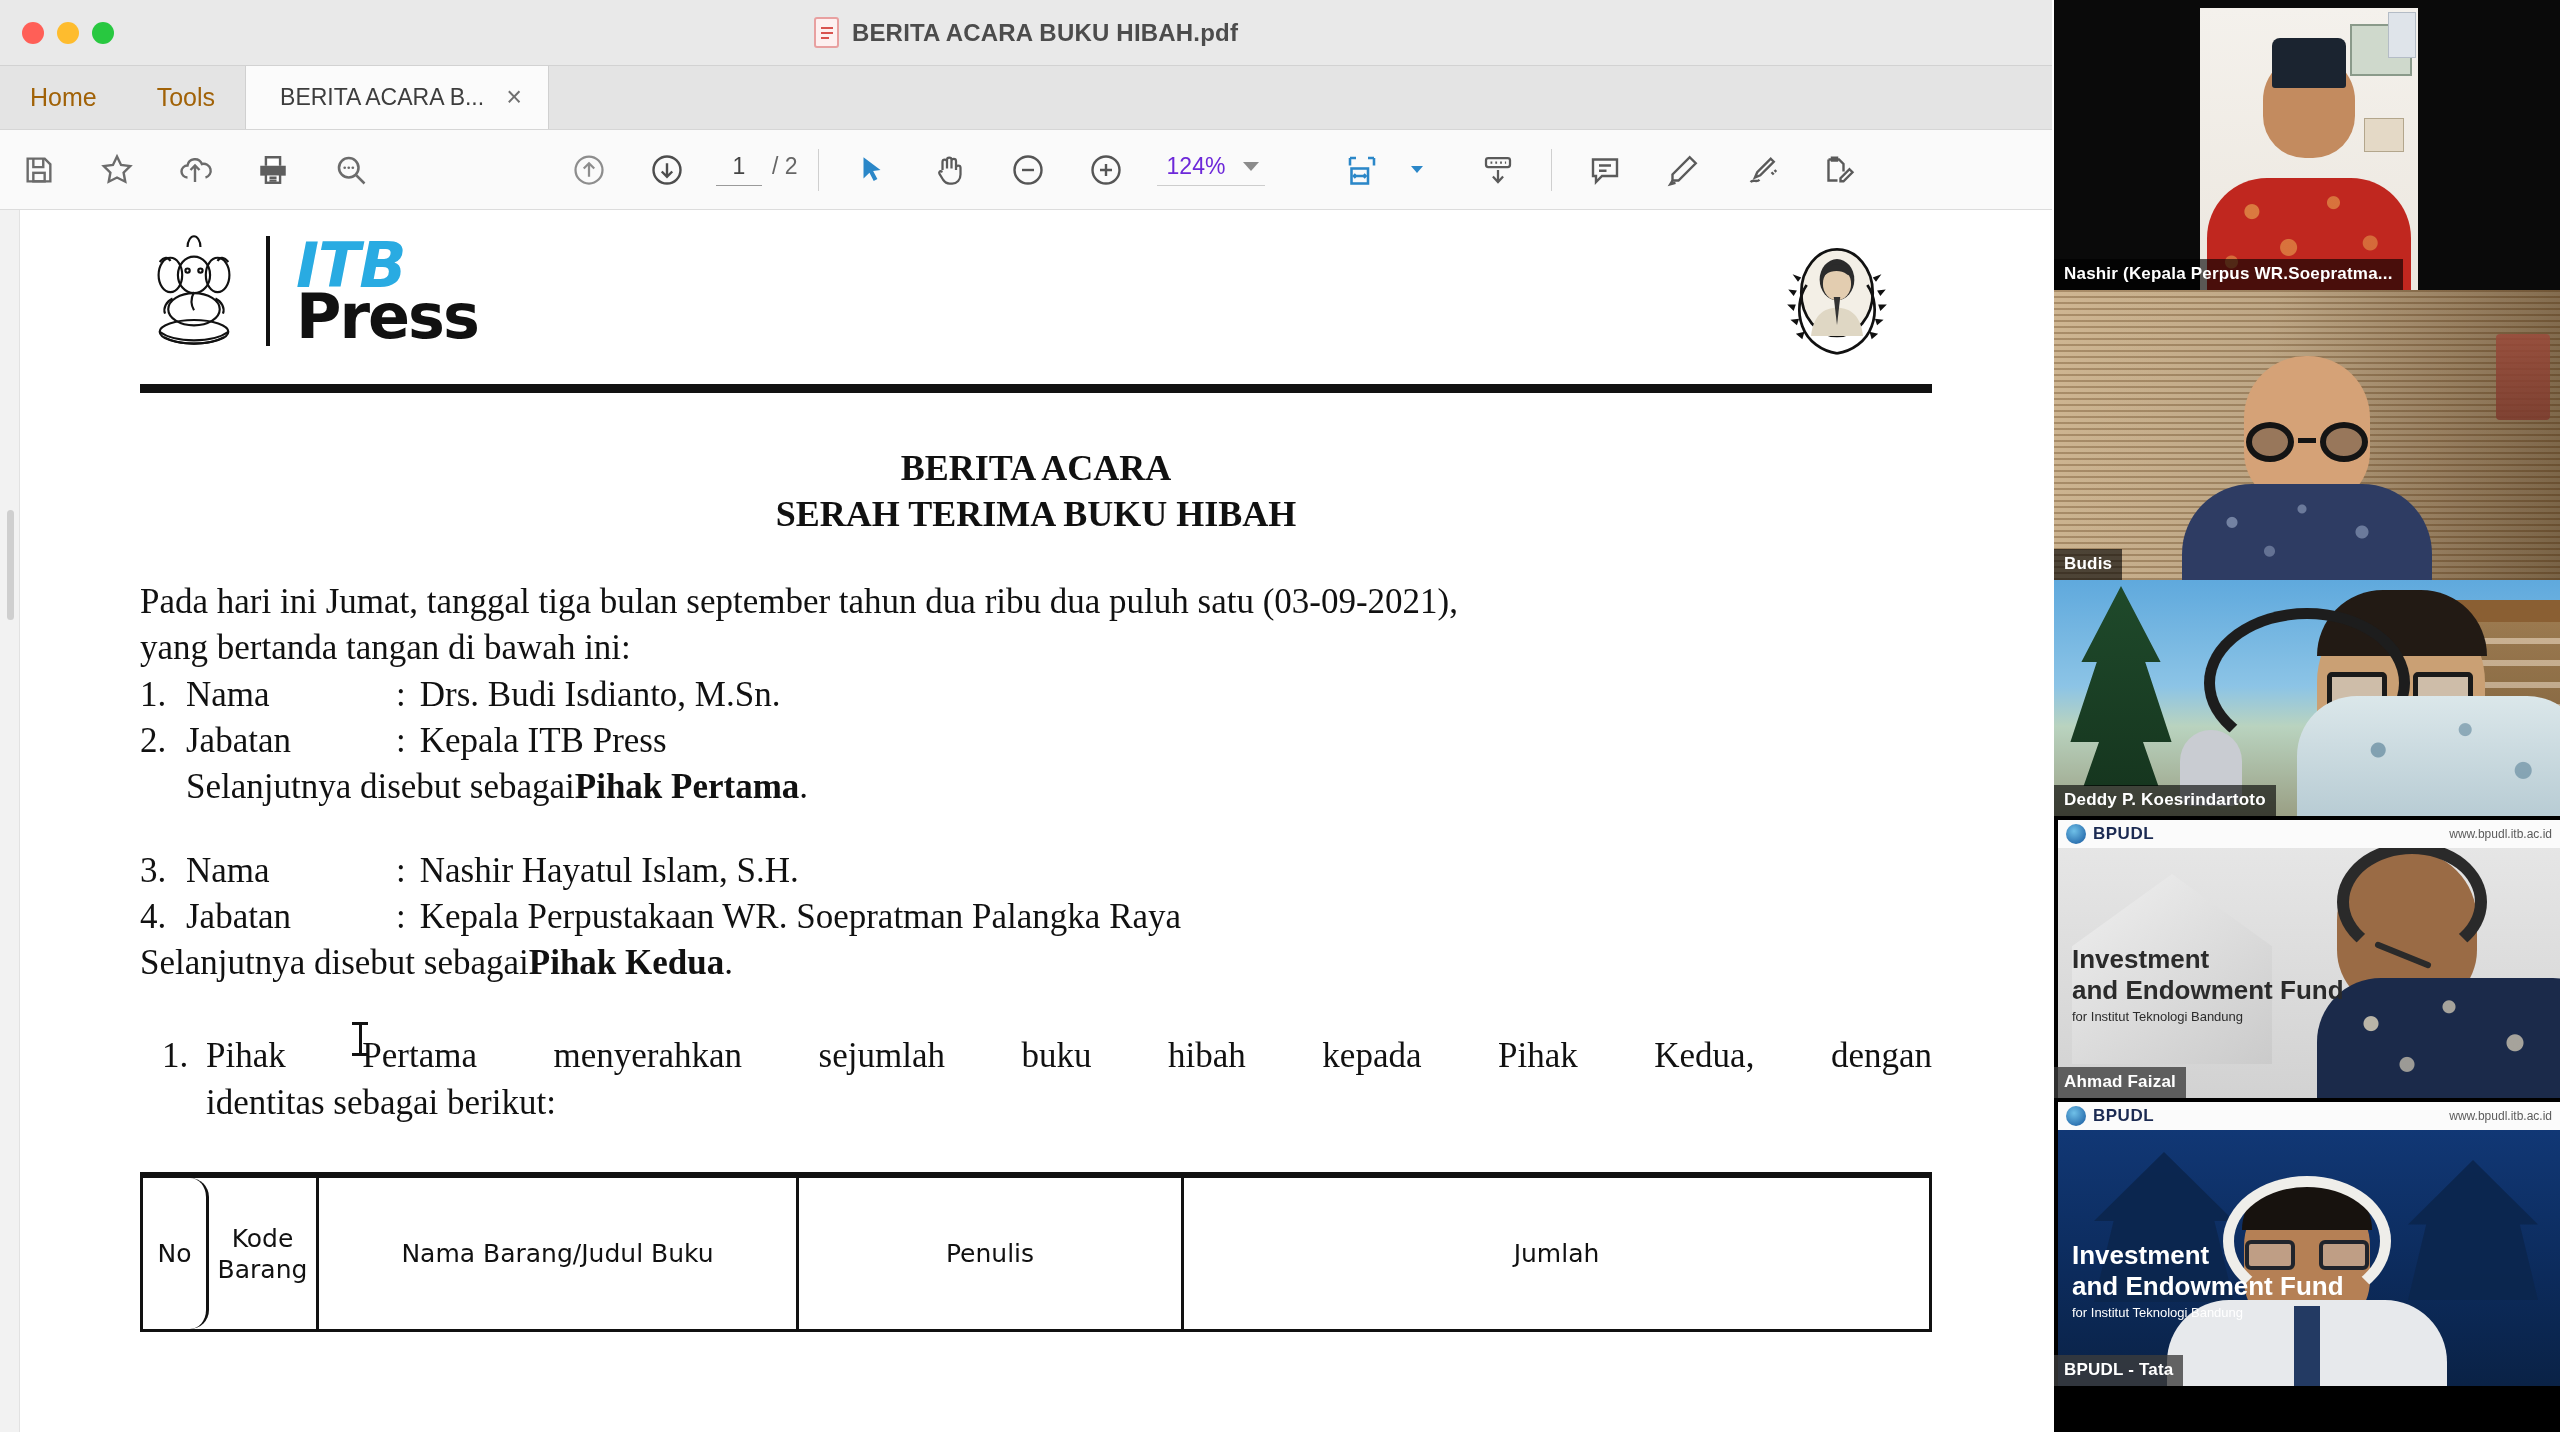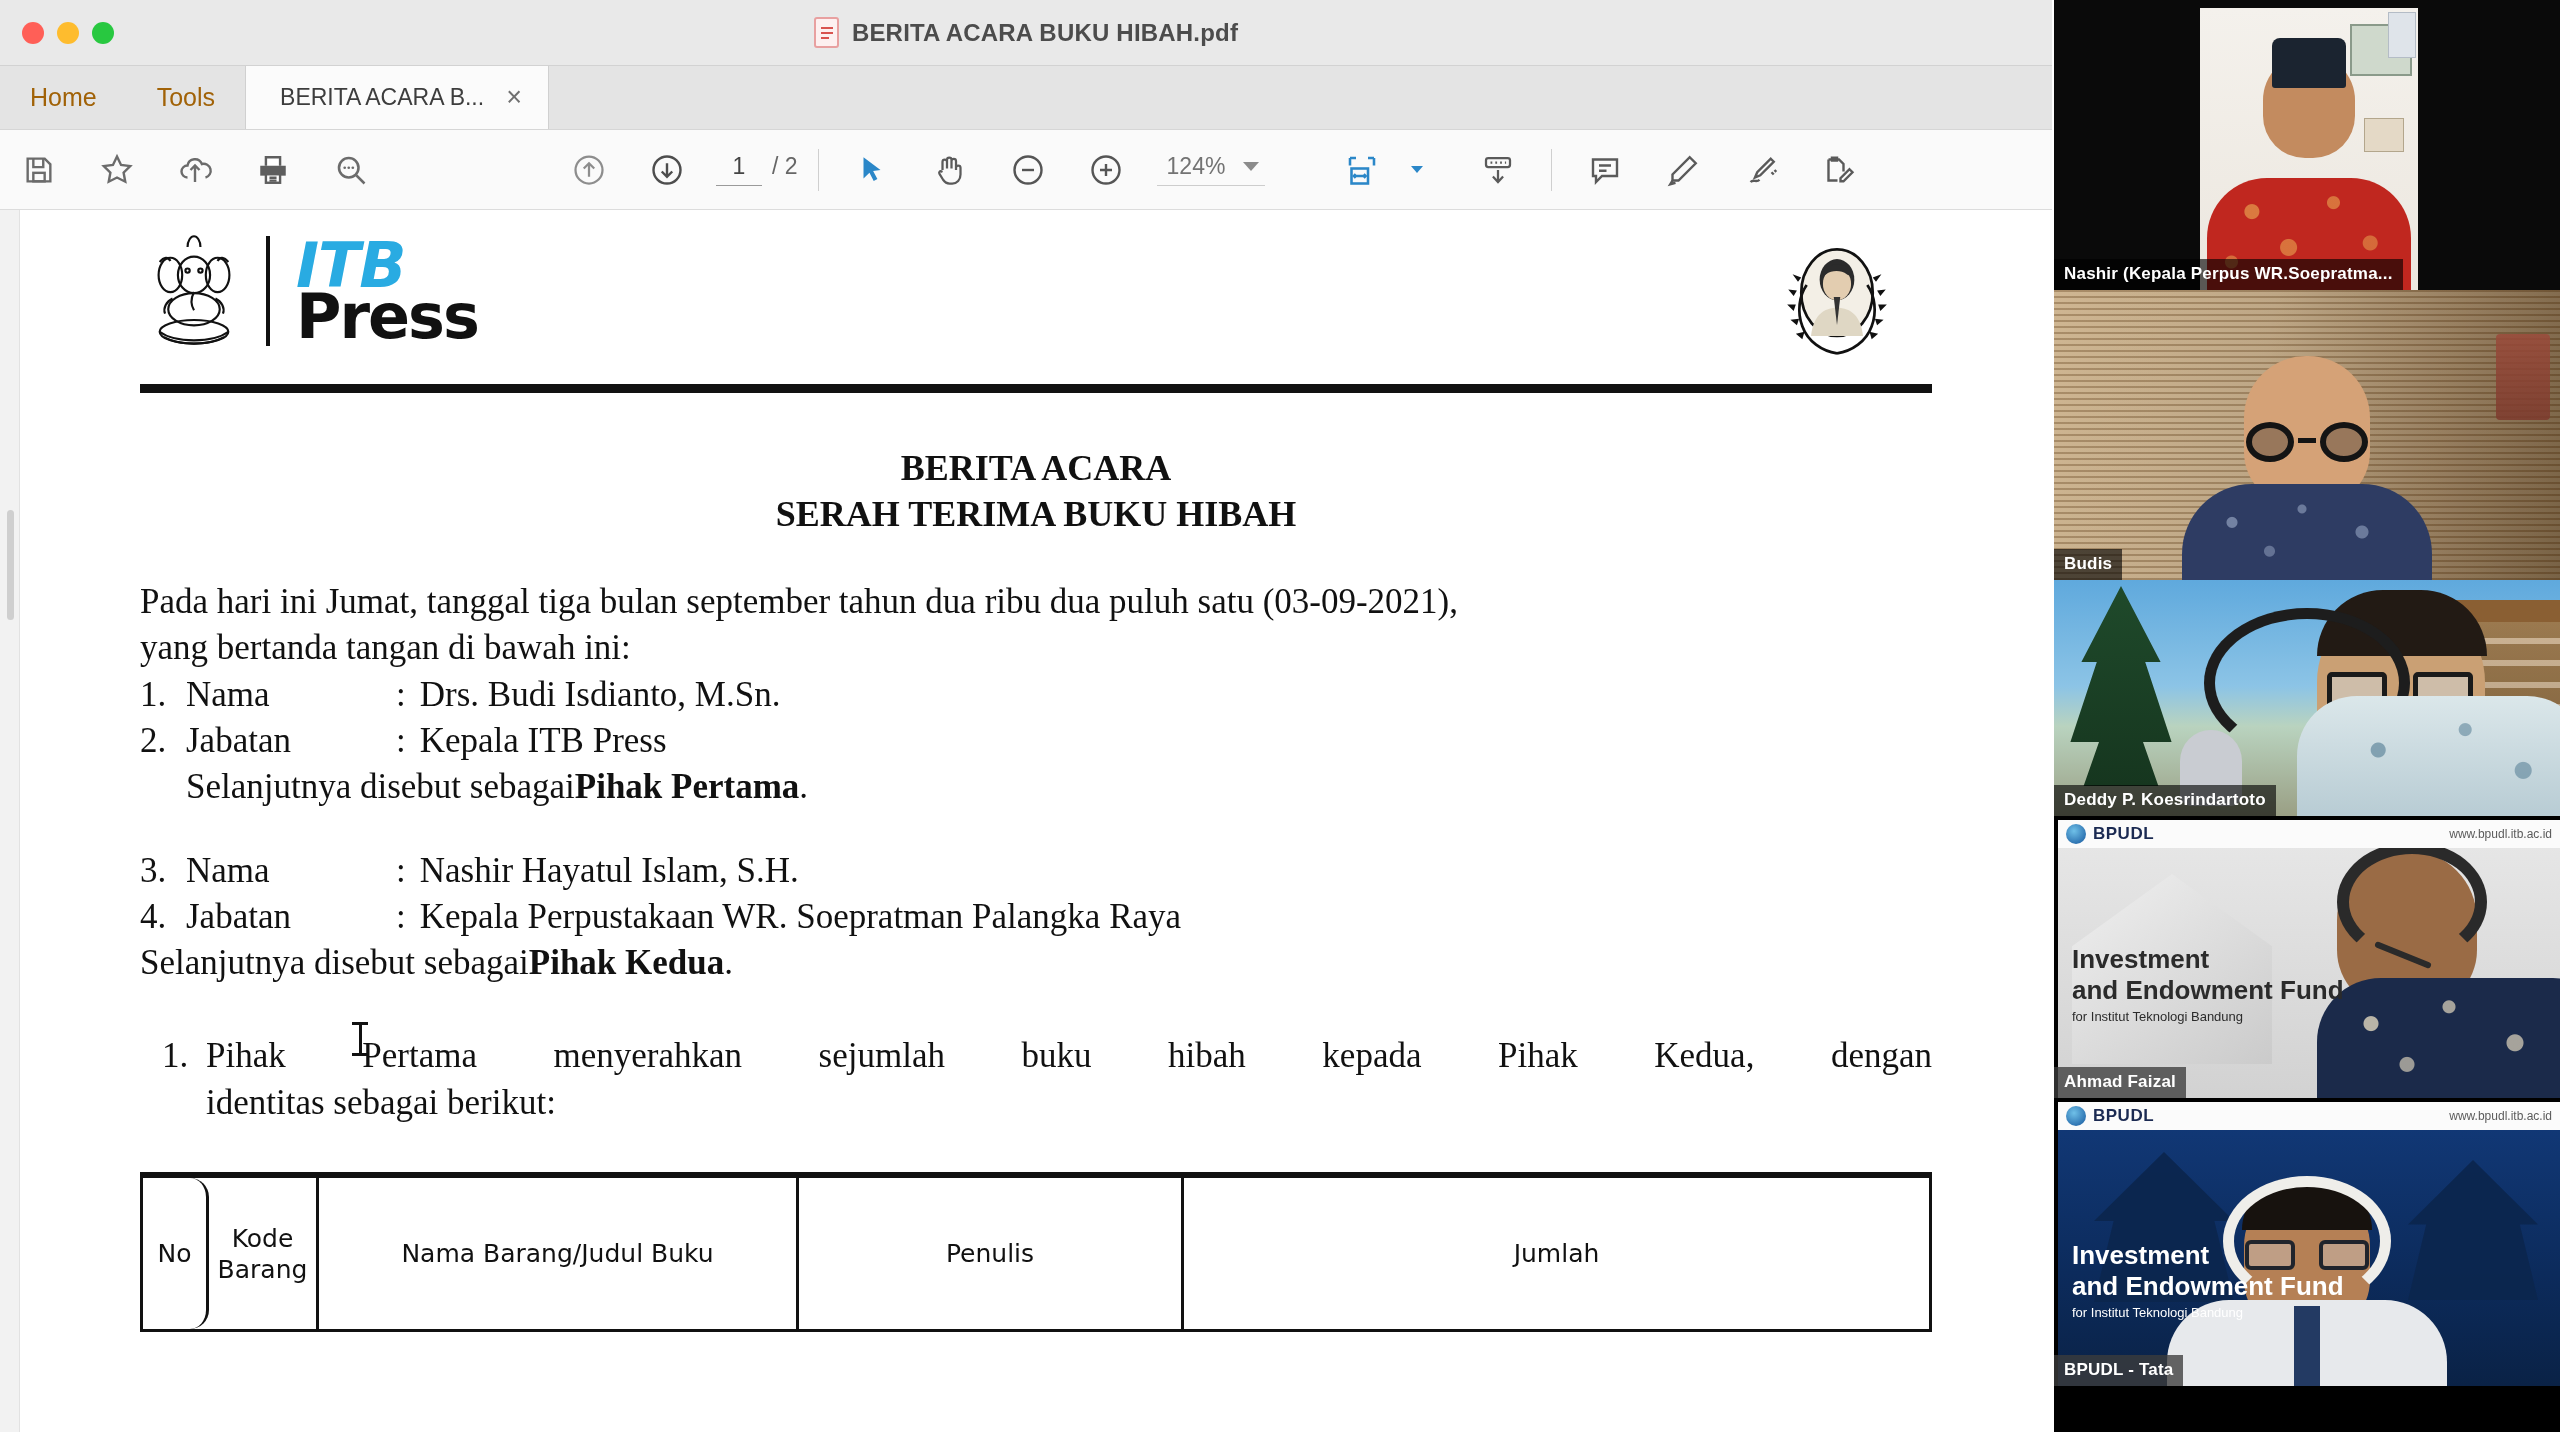--- a/index.html
+++ b/index.html
@@ -102,21 +102,21 @@
     min-width: 46px; text-align: center; padding: 0 8px 5px;
     font-size: 23px; color: #444;
   }
   .pagetotal { color: #666; font-size: 23px; }
   .zoombox {
     display: flex; align-items: center; gap: 18px;
     margin-left: 12px; margin-right: 6px;
     border-bottom: 1.5px solid #cdcdcd;
     padding: 0 6px 5px 10px;
   }
-  .zoomval { font-size: 23px; color: #737373; }
+  .zoomval { font-size: 23px; color: #6d28d9; }
   .caret { width: 0; height: 0; border-left: 8px solid transparent; border-right: 8px solid transparent; border-top: 9px solid #8b8b8b; }
   .caret.sm { border-left-width: 6px; border-right-width: 6px; border-top-width: 7px; border-top-color: #2b87c8; }
 
   
   .docviewport {
     flex: 1 1 auto; position: relative;
     background: #f97316;
     overflow: hidden;
   }
   .sidegutter {

